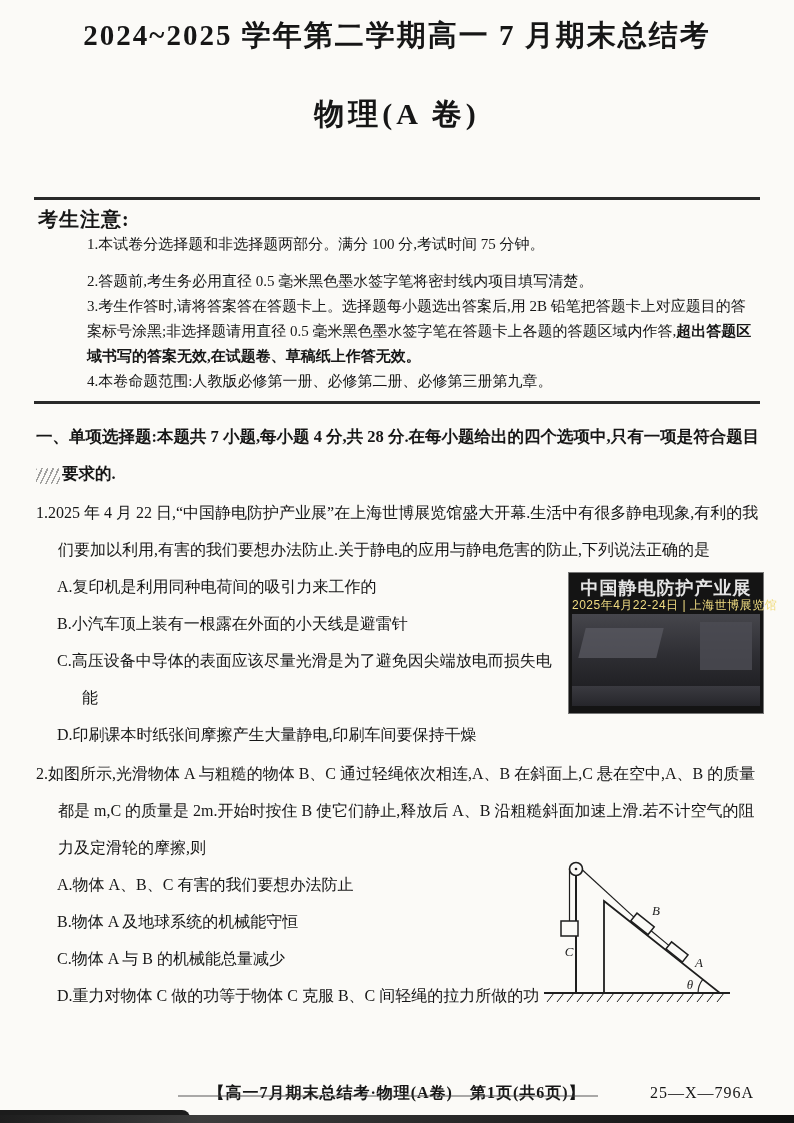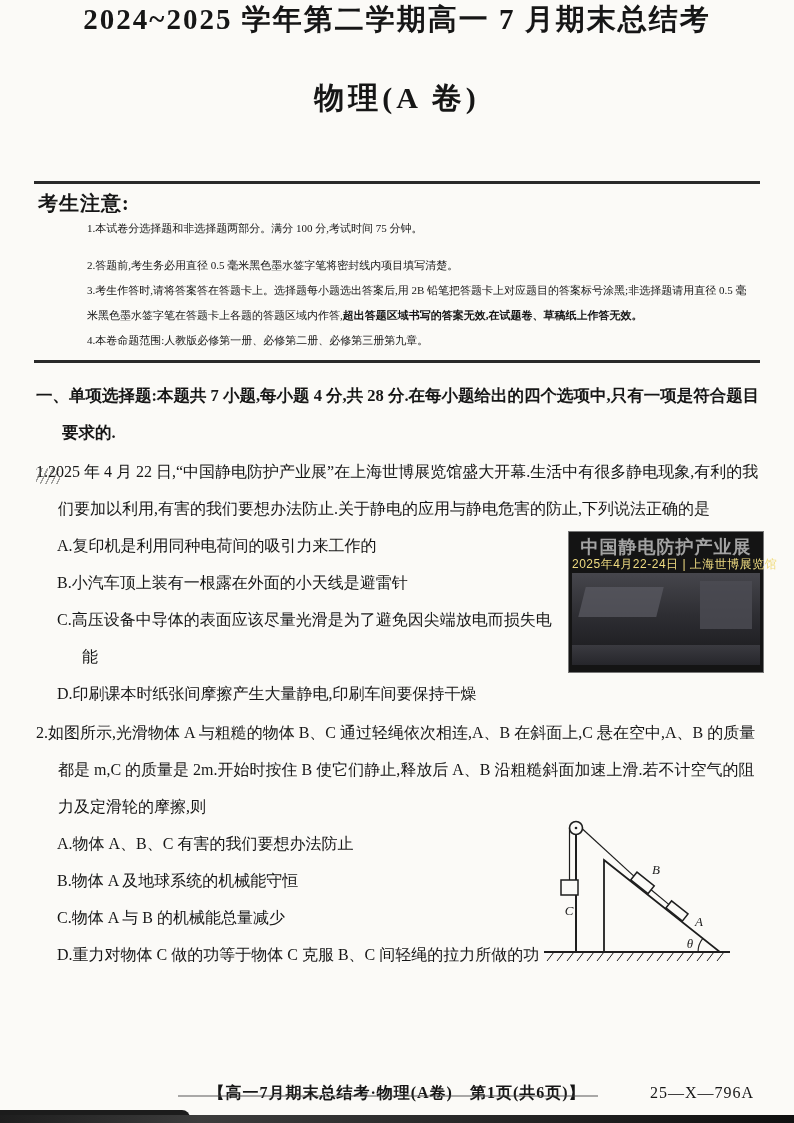--- a/index.html
+++ b/index.html
@@ -1,41 +1,41 @@
 <!DOCTYPE html>
 <html><head>
 <meta charset="utf-8">
 <style>
   html,body{margin:0;padding:0;}
   body{background:#9a9a9a;}
   .page{position:relative;width:794px;height:1123px;margin:0 auto;background:#fbfaf7;
         color:#161616;font-family:"Liberation Serif","DejaVu Serif",serif;overflow:hidden;}
 
-  .title{text-align:center;font-size:29px;font-weight:bold;letter-spacing:2px;}
+  .title{padding-top:16px;text-align:center;font-size:29px;font-weight:bold;letter-spacing:2px;}
   .subtitle{margin-top:38px;text-align:center;font-size:30px;font-weight:bold;letter-spacing:4px;}
 
   .notice{margin:62px 34px 0;border-top:3px solid #2a2a2a;border-bottom:3px solid #2a2a2a;
           padding:6px 4px 7px;}
   .notice-heading{font-size:20px;font-weight:bold;letter-spacing:1px;line-height:26px;}
-  .nitem{font-size:11px;line-height:25px;margin-left:49px;}
+  .nitem{font-size:15px;line-height:25px;margin-left:49px;}
   .nitem b{font-weight:bold;}
 
   .sec-heading{margin:14px 34px 0 36px;font-size:16.5px;font-weight:bold;line-height:37px;
                padding-left:26px;text-indent:-26px;}
 
   .q{margin:2px 30px 0 36px;font-size:16px;line-height:37px;}
   .qstem{padding-left:22px;text-indent:-22px;}
   .opts{margin-left:21px;}
   .opt{padding-left:25px;text-indent:-25px;}
 
   
   .q1img{float:right;width:196px;height:142px;margin:4px 0 6px 15px;background:#141414;
          border:1px solid #777;padding:4px 3px 3px;box-sizing:border-box;}
   .b1{font-family:"Liberation Sans","DejaVu Sans",sans-serif;font-weight:bold;font-size:18px;
-      line-height:22px;color:#a3a3a3;text-align:center;letter-spacing:1px;white-space:nowrap;}
+      line-height:22px;color:#e5e5e5;text-align:center;letter-spacing:1px;white-space:nowrap;}
   .b2{font-family:"Liberation Sans","DejaVu Sans",sans-serif;font-size:12px;line-height:12px;
       color:#f0dc82;text-align:center;letter-spacing:.5px;white-space:nowrap;}
   .bphoto{margin-top:3px;height:92px;position:relative;overflow:hidden;
           background:linear-gradient(180deg,#46464c,#2e2e33 45%,#18181b);}
   .bphoto::before{content:"";position:absolute;left:10px;top:14px;width:78px;height:30px;
           background:#5a5a62;transform:skewX(-14deg);opacity:.75;}
   .bphoto::after{content:"";position:absolute;right:8px;top:8px;width:52px;height:48px;
           background:#4c4c54;opacity:.8;}
   .bfloor{position:absolute;left:0;right:0;bottom:0;height:20px;
           background:linear-gradient(180deg,#3a3a40,#26262b);}

